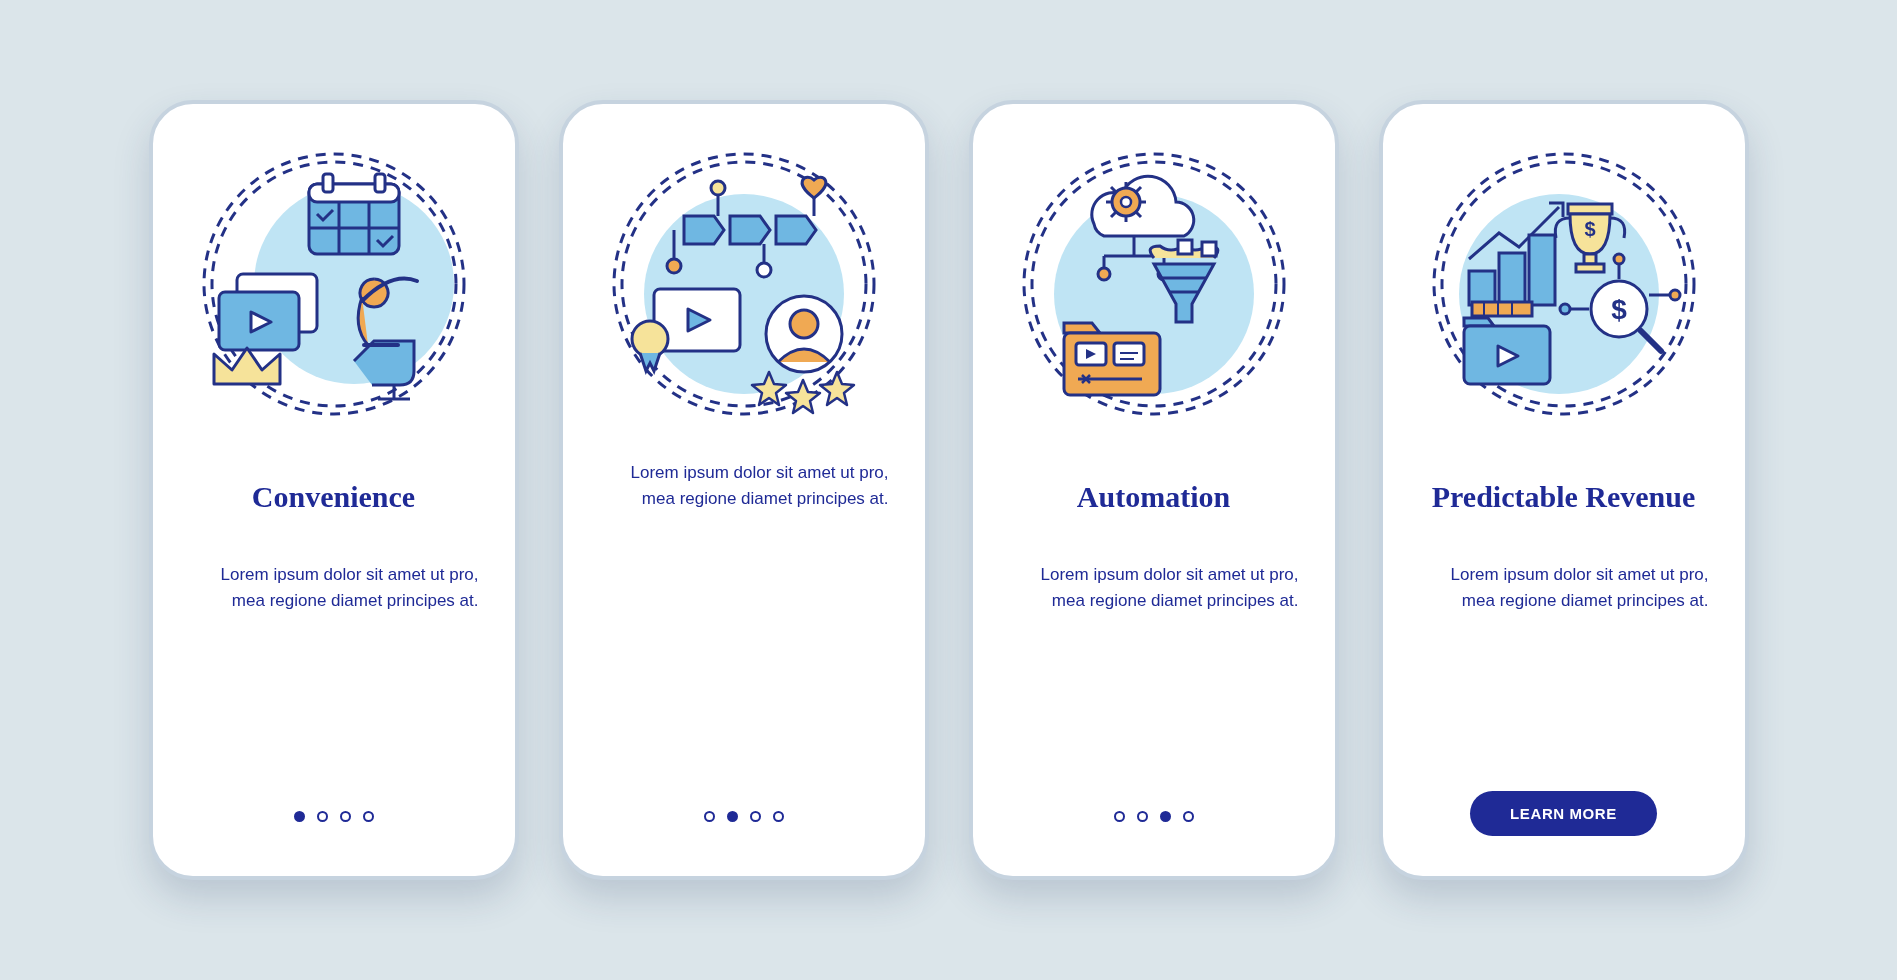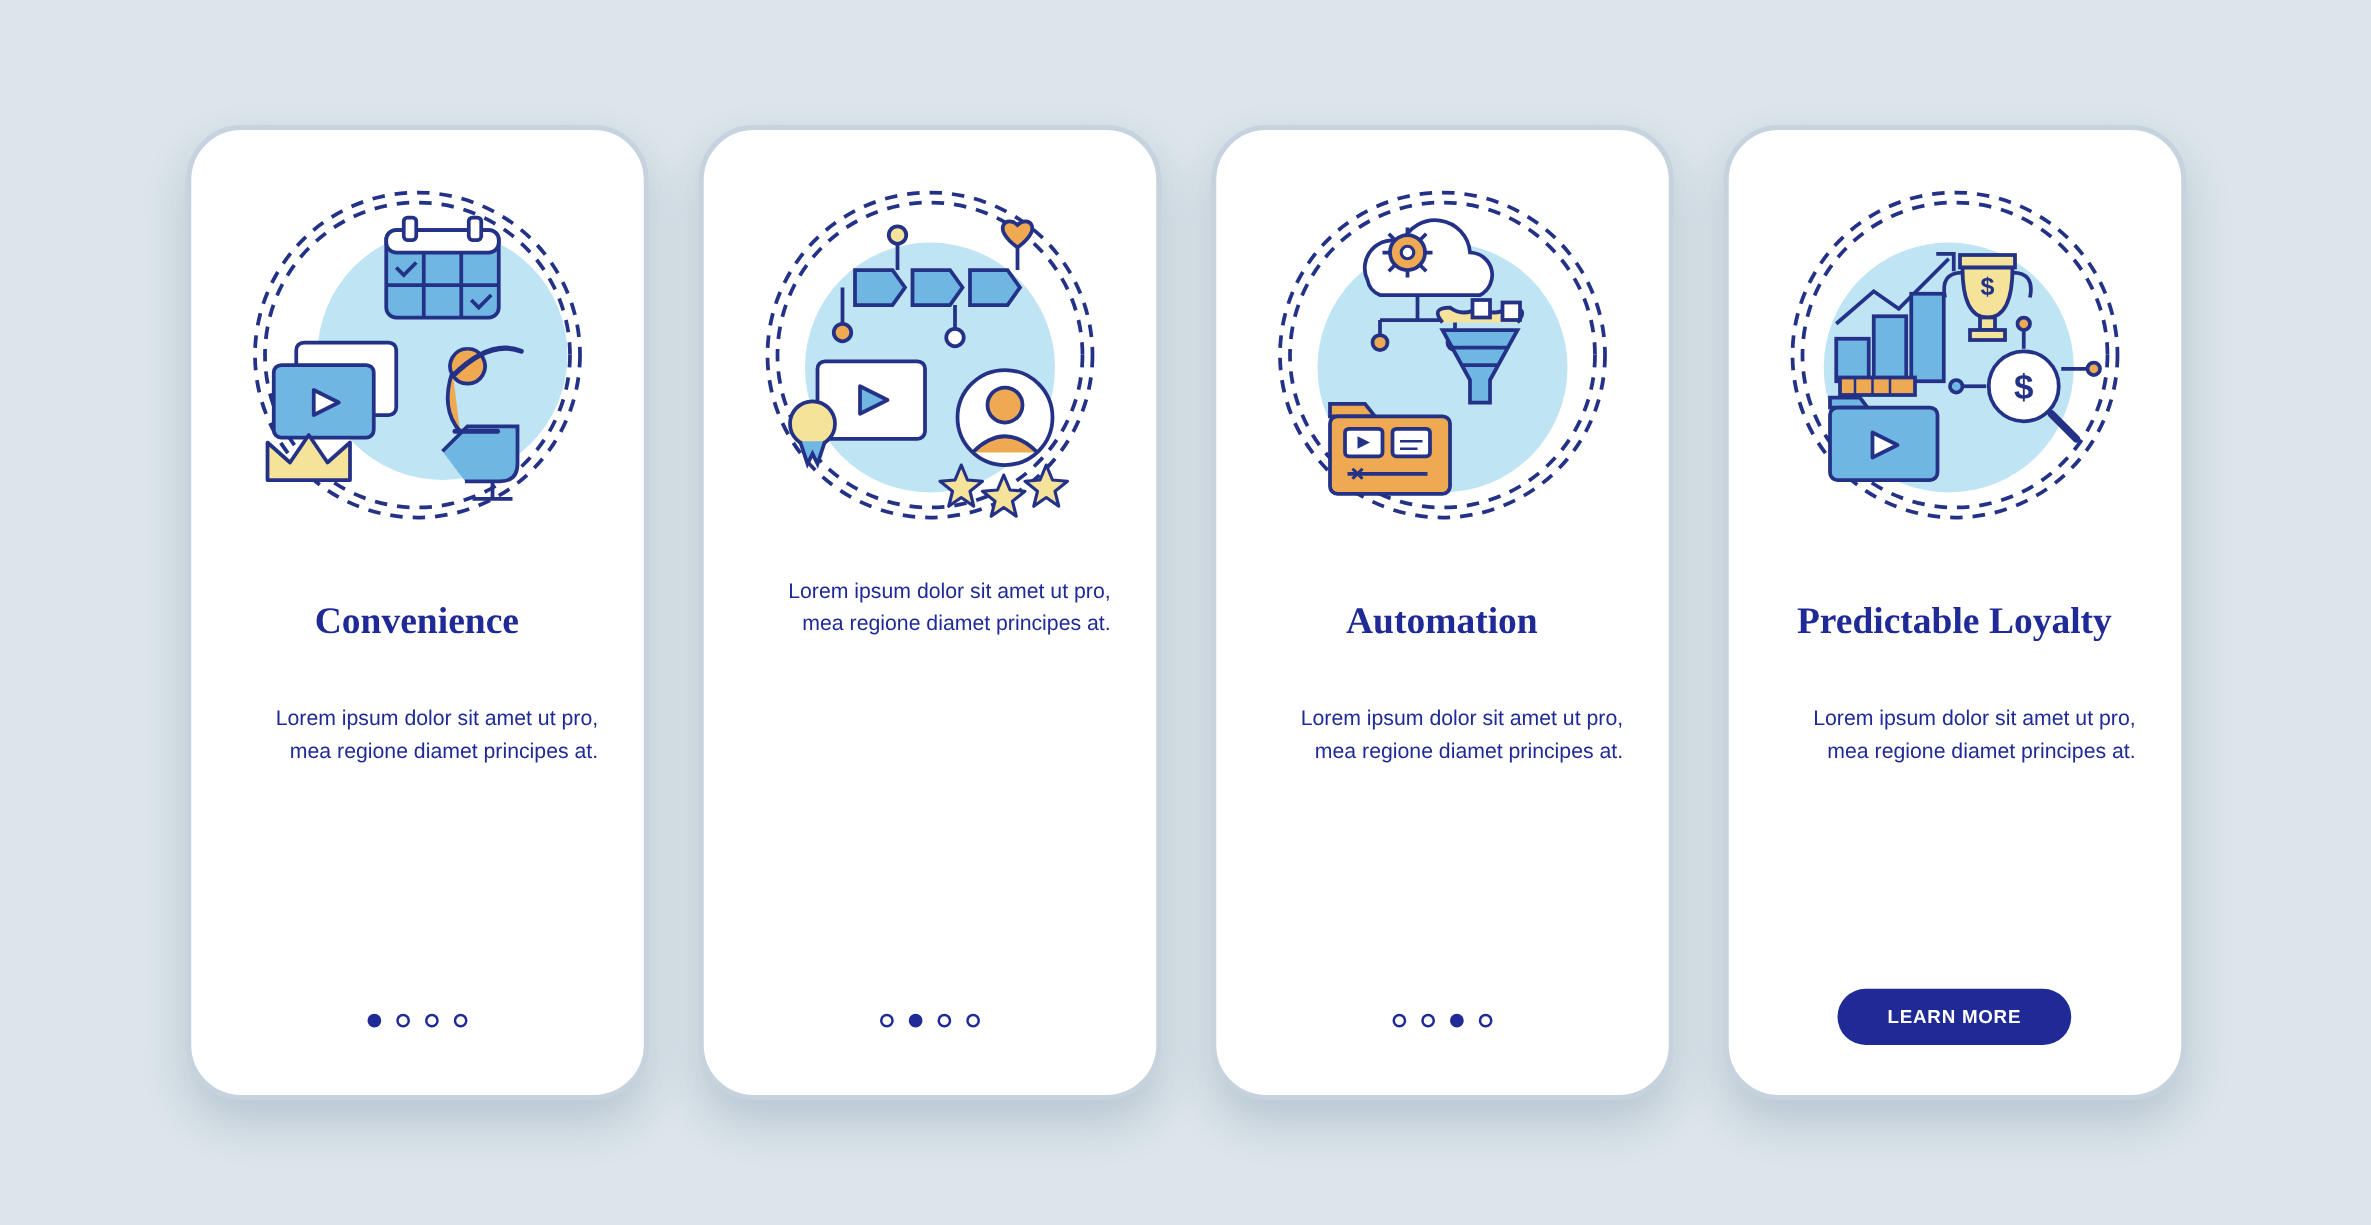--- a/index.html
+++ b/index.html
@@ -297,18 +297,18 @@
           <path d="M0 12 l0 -8 l24 0 l6 8 z" fill="#6fb7e2" stroke="#233186" stroke-width="3"></path>
           <rect x="0" y="12" width="86" height="58" rx="6" fill="#6fb7e2" stroke="#233186" stroke-width="3"></rect>
           <polygon points="34,32 34,52 54,42" fill="#ffffff" stroke="#233186" stroke-width="3" stroke-linejoin="round"></polygon>
           <rect x="8" y="-12" width="60" height="14" fill="#f0a953" stroke="#233186" stroke-width="3"></rect>
           <line x1="20" y1="-12" x2="20" y2="2" stroke="#233186" stroke-width="2"></line>
           <line x1="34" y1="-12" x2="34" y2="2" stroke="#233186" stroke-width="2"></line>
           <line x1="48" y1="-12" x2="48" y2="2" stroke="#233186" stroke-width="2"></line>
         </g>
       </svg>
     </div>
-    <div class="title">Predictable Loyalty</div>
+    <div class="title">Predictable Revenue</div>
     <div class="body">Lorem ipsum dolor sit amet ut pro, mea regione diamet principes at.</div>
     <button class="cta">LEARN MORE</button>
   </div>
 
 </div>
 
 </body></html>

